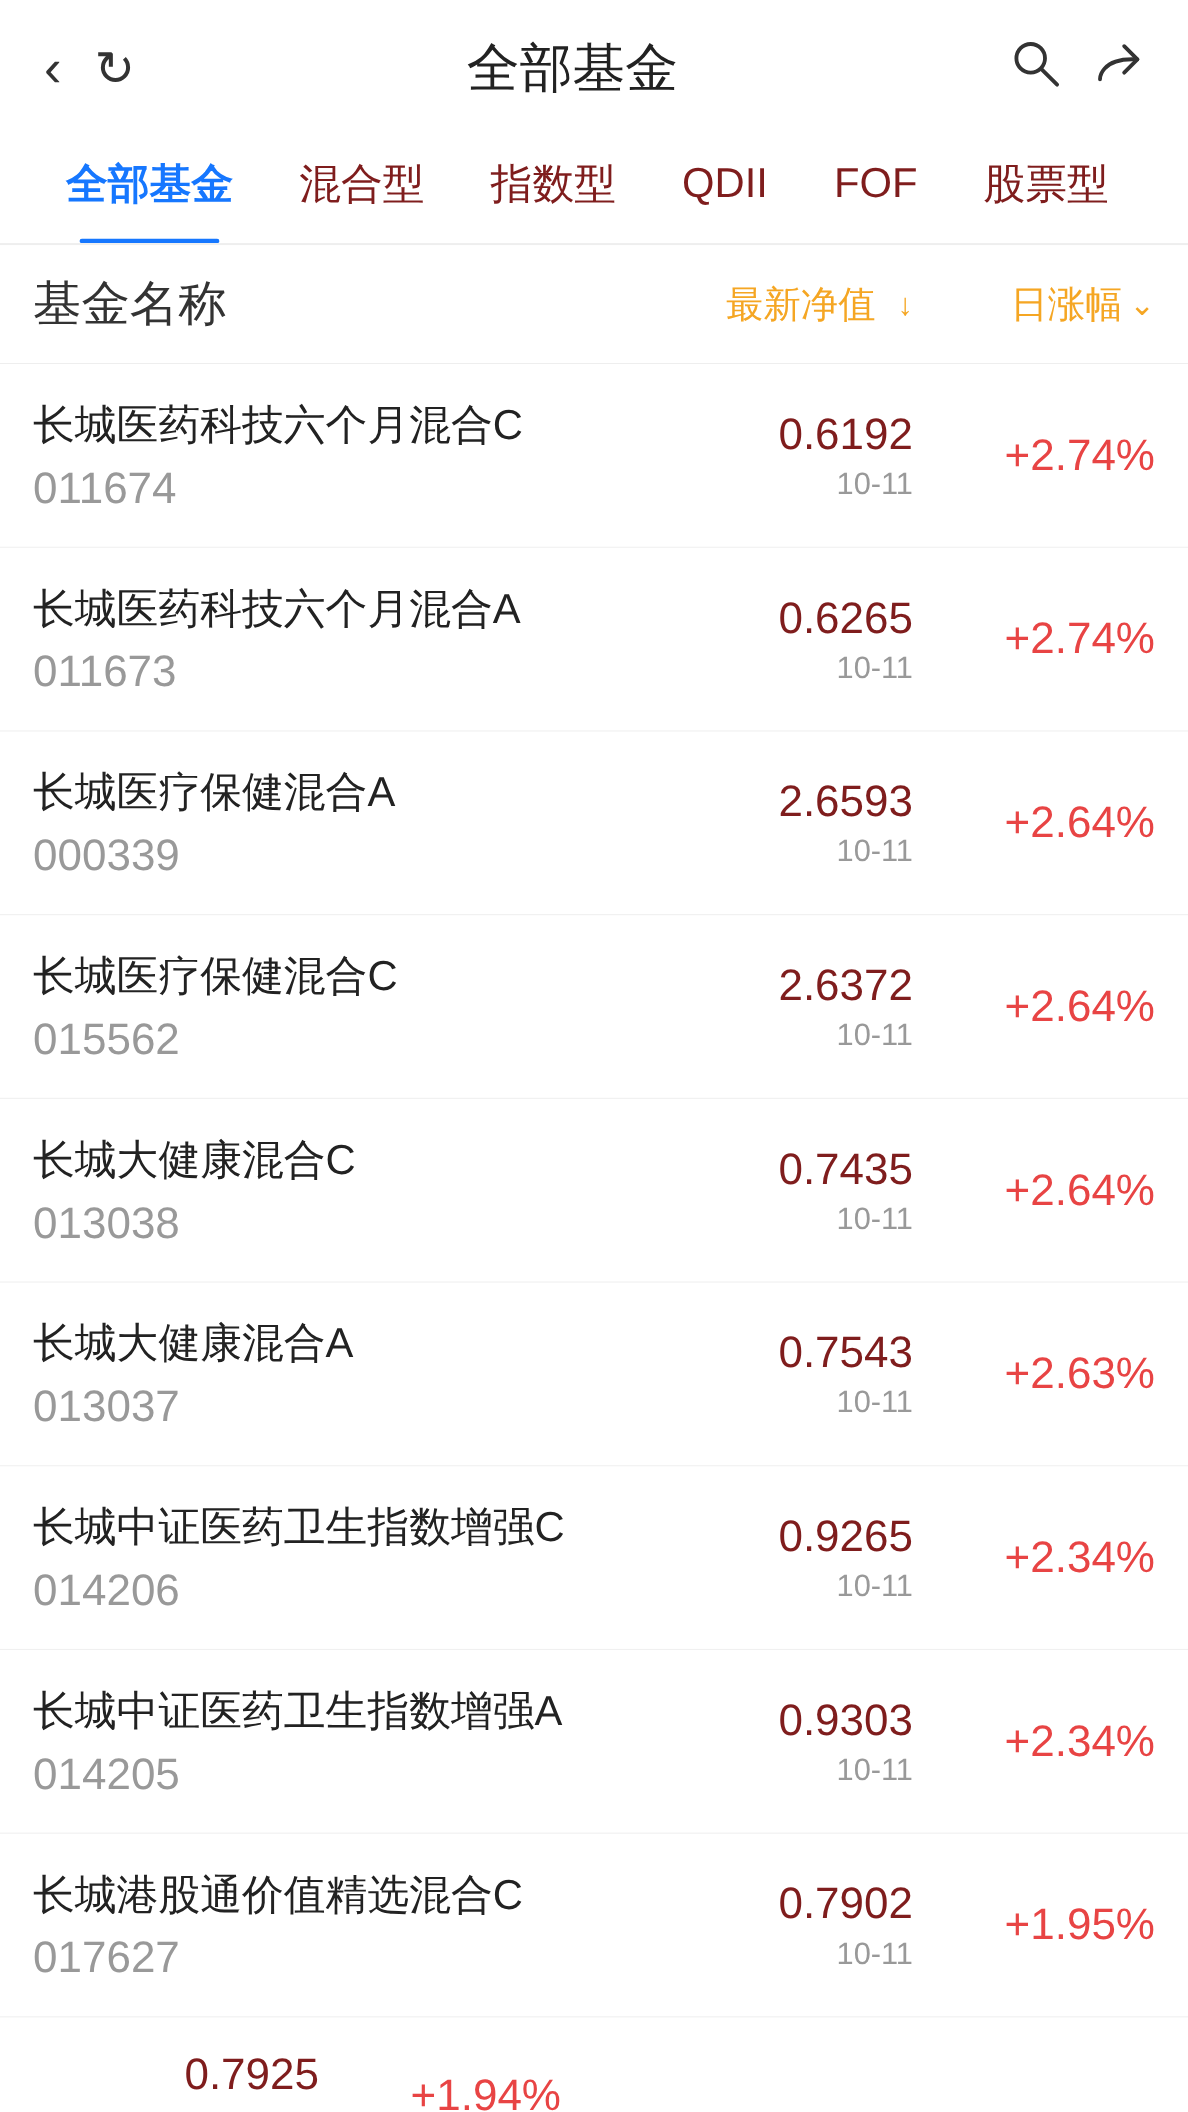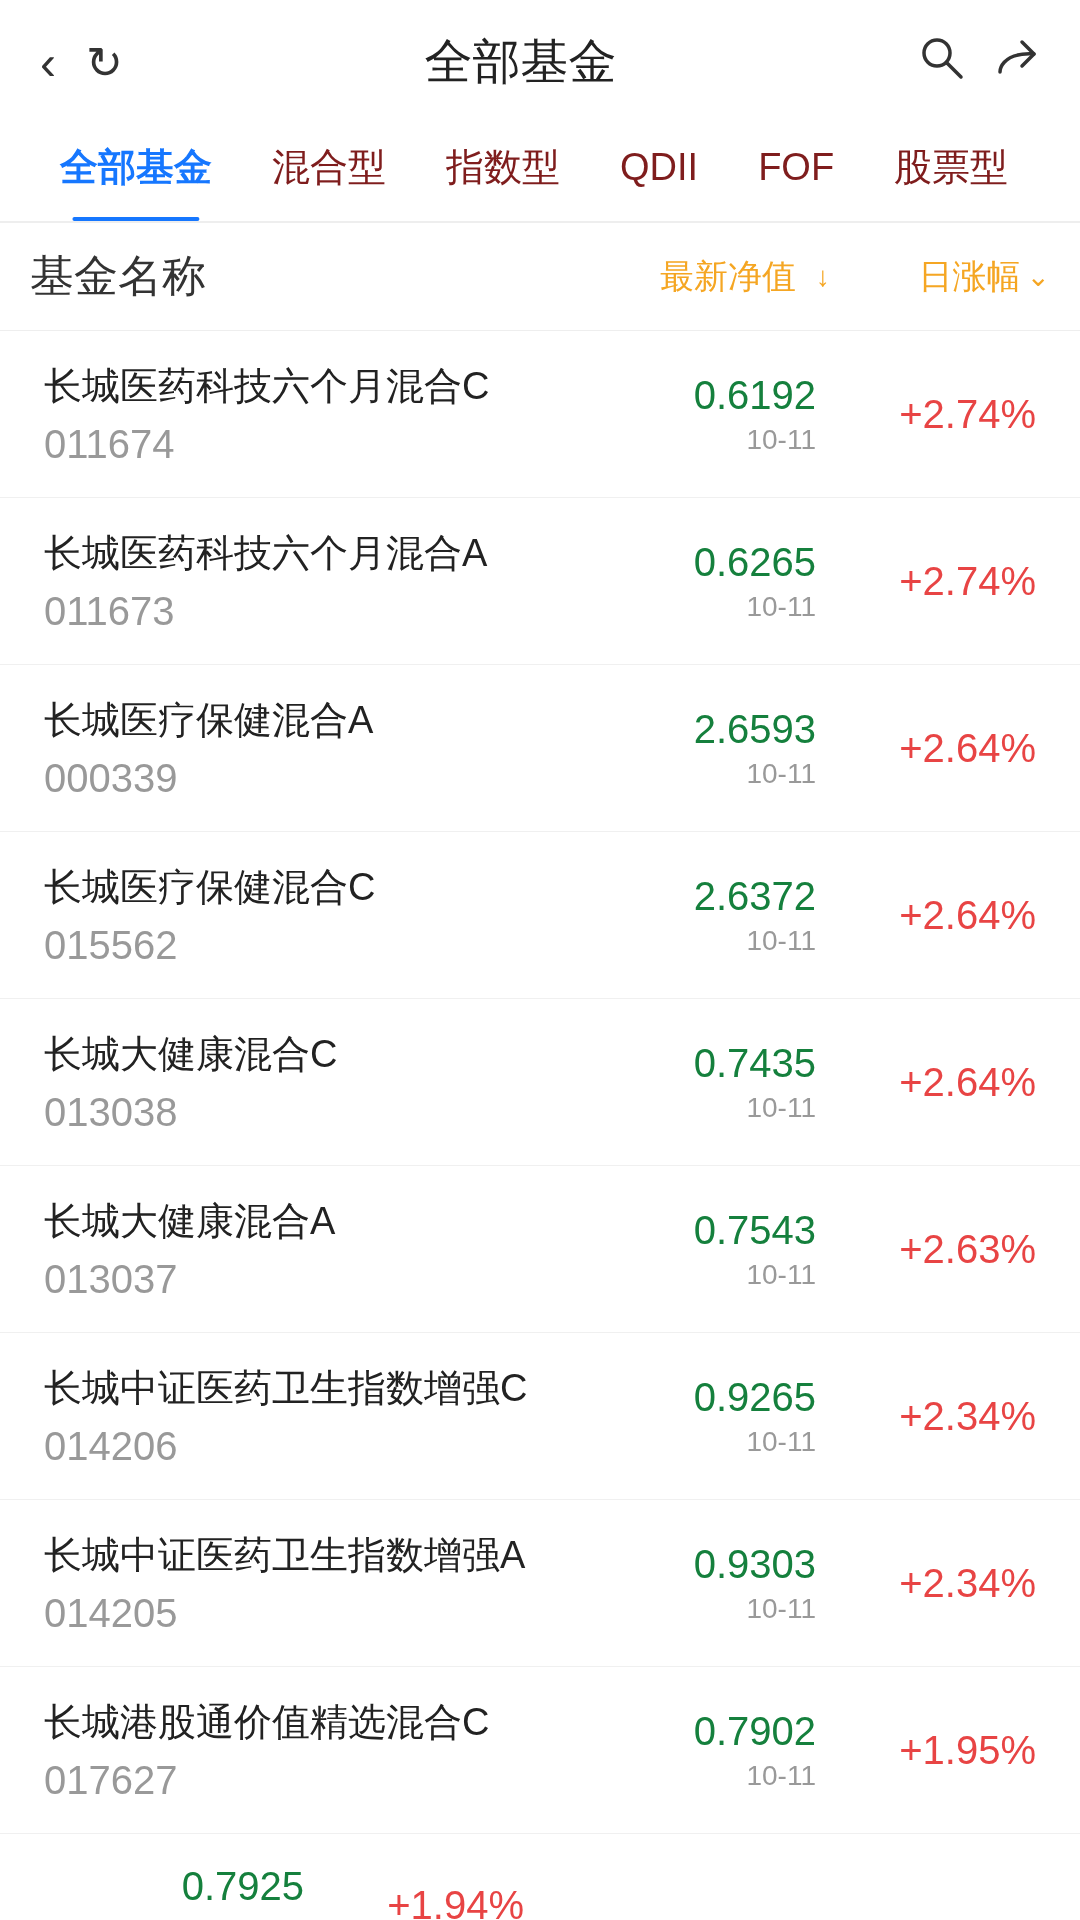--- a/index.html
+++ b/index.html
@@ -114,21 +114,21 @@
       font-size: 28px;
     }
 
     
     .fund-list {
       background: #fff;
     }
     .fund-item {
       display: flex;
       align-items: center;
-      padding: 30px 44px;
+      padding: 30px 30px;
       border-bottom: 1px solid #f0f0f0;
       cursor: pointer;
     }
     .fund-info {
       flex: 1;
     }
     .fund-name {
       font-size: 38px;
       color: #222;
       font-weight: 400;
@@ -137,21 +137,21 @@
     .fund-code {
       font-size: 40px;
       color: #999;
     }
     .fund-nav-col {
       width: 260px;
       text-align: right;
     }
     .fund-nav-value {
       font-size: 40px;
-      color: #15803d;
+      color: #7f1d1d;
       font-weight: 500;
       display: block;
       text-align: right;
     }
     .fund-nav-date {
       font-size: 28px;
       color: #999;
       display: block;
       margin-top: 6px;
     }

